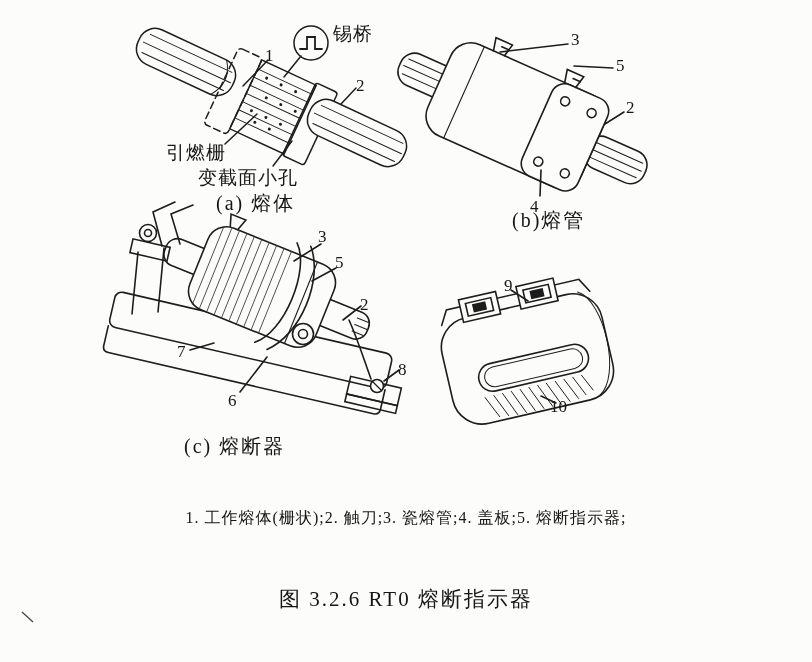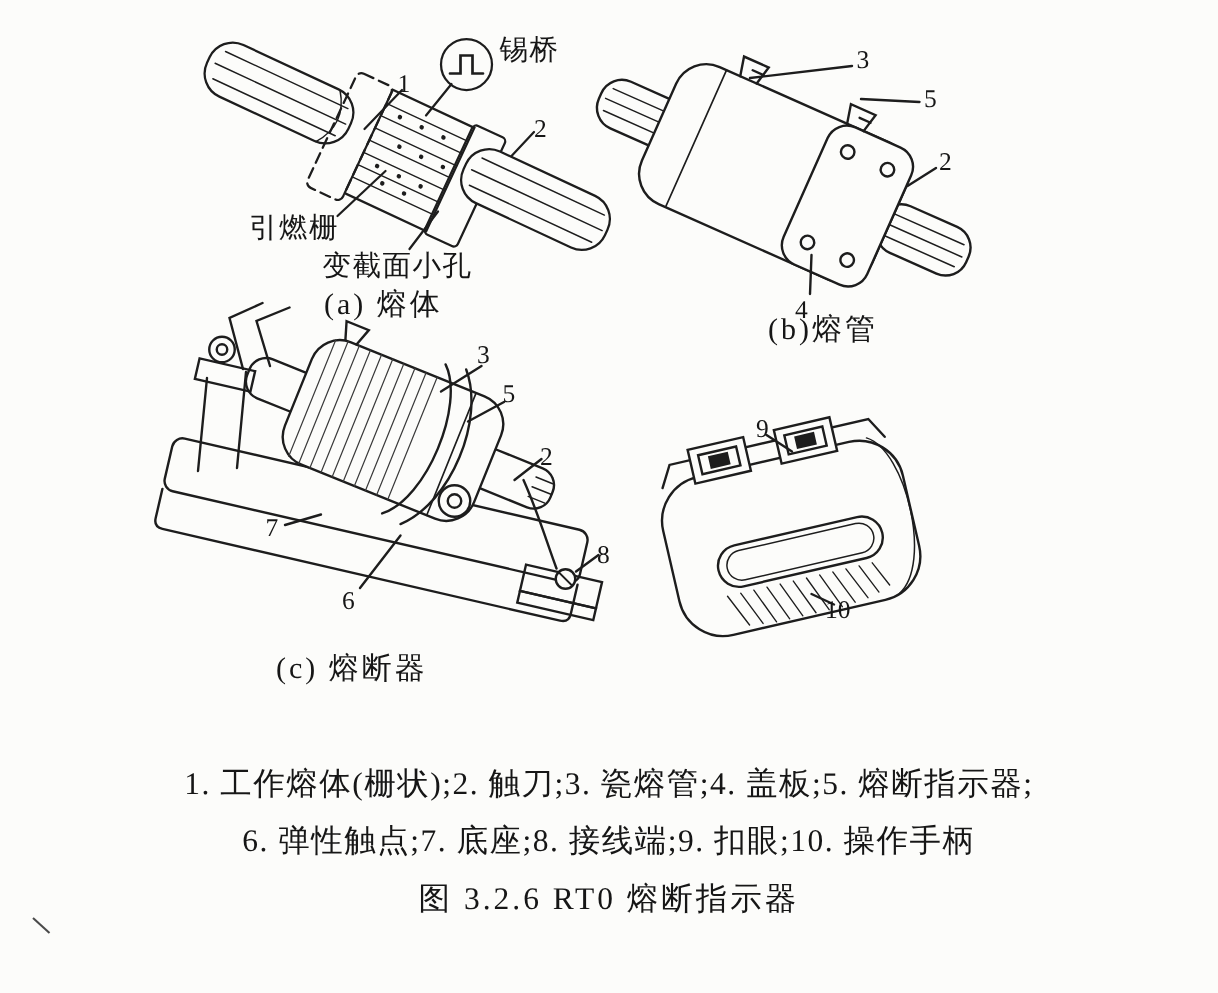--- a/index.html
+++ b/index.html
@@ -10,21 +10,21 @@
     overflow:hidden;
     font-family:"Liberation Serif","DejaVu Serif",serif;
     color:#161616;
   }
   .lbl{position:absolute;line-height:1;white-space:nowrap;}
   .num{font-size:17px;}
   .callout{font-size:19px;letter-spacing:1px;}
   .caption{font-size:20px;letter-spacing:2px;}
   .legend-line{
     position:absolute;left:0;width:812px;
-    text-align:center;font-size:21px;letter-spacing:1px;
+    text-align:center;font-size:16px;letter-spacing:1px;
   }
   .fig-title{font-size:21px;letter-spacing:2px;}
   svg{position:absolute;left:0;top:0;}
 </style>
 </head>
 <body>
 
 <div class="page">
 
   <svg width="812" height="662" viewBox="0 0 812 662">
@@ -158,37 +158,36 @@
       <path d="M556 403 L541 396"></path>
     </g>
 
     <path d="M22 612 L33 622" stroke="#4a4a4a" stroke-width="1.4"></path>
   </svg>
 
   <div class="lbl callout" style="left:333px;top:24px">锡桥</div>
   <div class="lbl num" style="left:265px;top:47px">1</div>
   <div class="lbl num" style="left:356px;top:77px">2</div>
   <div class="lbl callout" style="left:166px;top:143px">引燃栅</div>
-  <div class="lbl callout" style="left:215px;top:168px">变截面小孔</div>
+  <div class="lbl callout" style="left:198px;top:168px">变截面小孔</div>
   <div class="lbl caption" style="left:216px;top:193px">(a) 熔体</div>
 
   <div class="lbl num" style="left:571px;top:31px">3</div>
   <div class="lbl num" style="left:616px;top:57px">5</div>
   <div class="lbl num" style="left:626px;top:99px">2</div>
   <div class="lbl num" style="left:530px;top:198px">4</div>
   <div class="lbl caption" style="left:512px;top:210px">(b)熔管</div>
 
   <div class="lbl num" style="left:318px;top:228px">3</div>
   <div class="lbl num" style="left:335px;top:254px">5</div>
   <div class="lbl num" style="left:360px;top:296px">2</div>
   <div class="lbl num" style="left:177px;top:343px">7</div>
   <div class="lbl num" style="left:228px;top:392px">6</div>
   <div class="lbl num" style="left:398px;top:361px">8</div>
   <div class="lbl caption" style="left:184px;top:436px">(c) 熔断器</div>
 
   <div class="lbl num" style="left:504px;top:277px">9</div>
   <div class="lbl num" style="left:550px;top:398px">10</div>
 
   <div class="legend-line" style="top:508px">1. 工作熔体(栅状);2. 触刀;3. 瓷熔管;4. 盖板;5. 熔断指示器;</div>
-  <div class="legend-line" style="top:546px">6. 弹性触点;7. 底座;8. 接线端;9. 扣眼;10. 操作手柄</div>
   <div class="legend-line fig-title" style="top:585px">图 3.2.6  RT0 熔断指示器</div>
 
 </div>
 
 </body></html>

